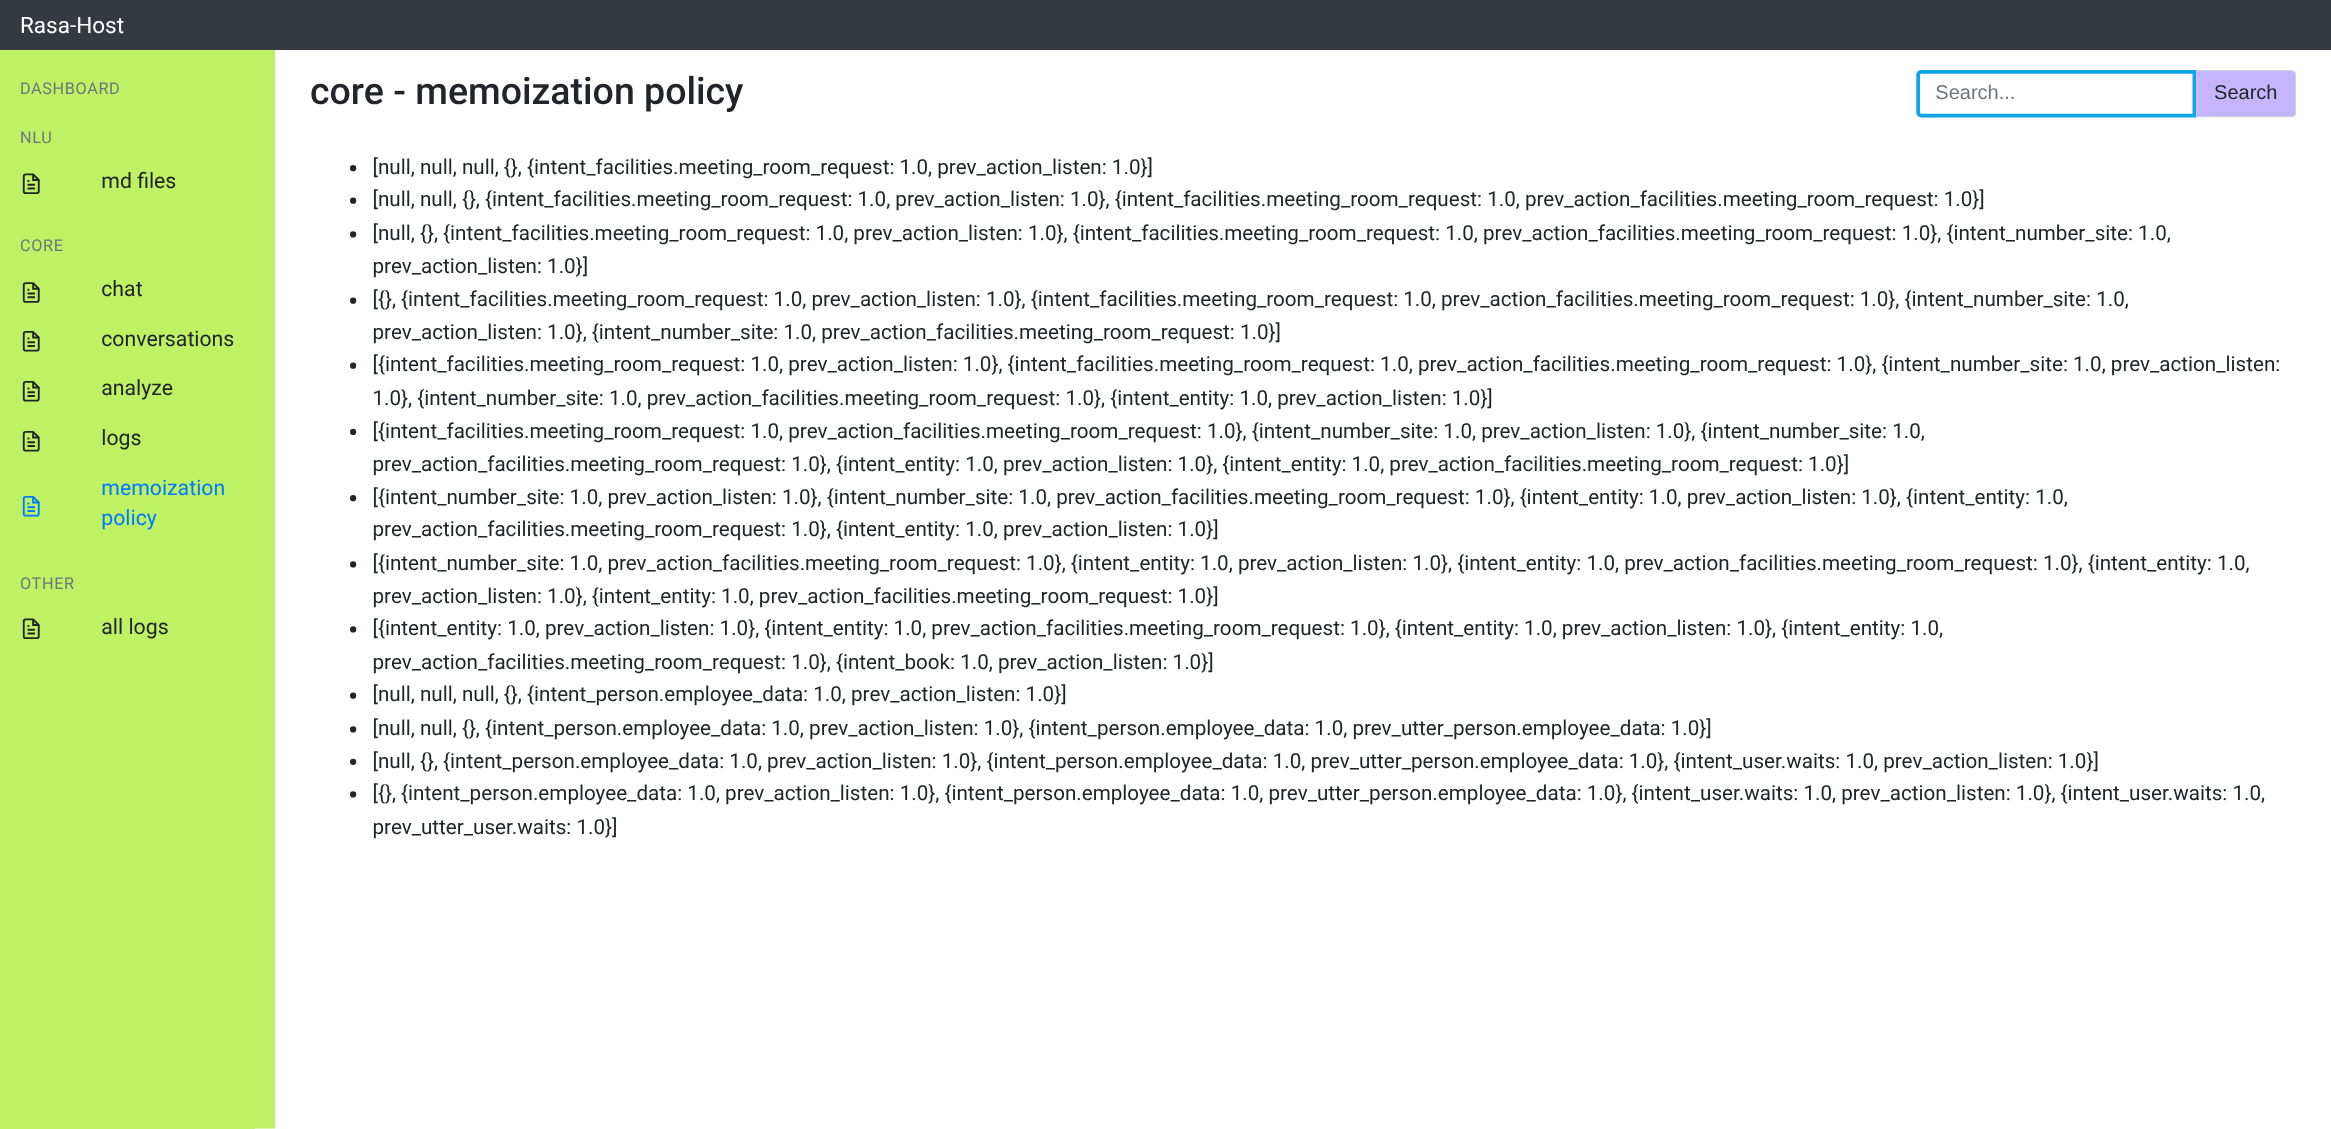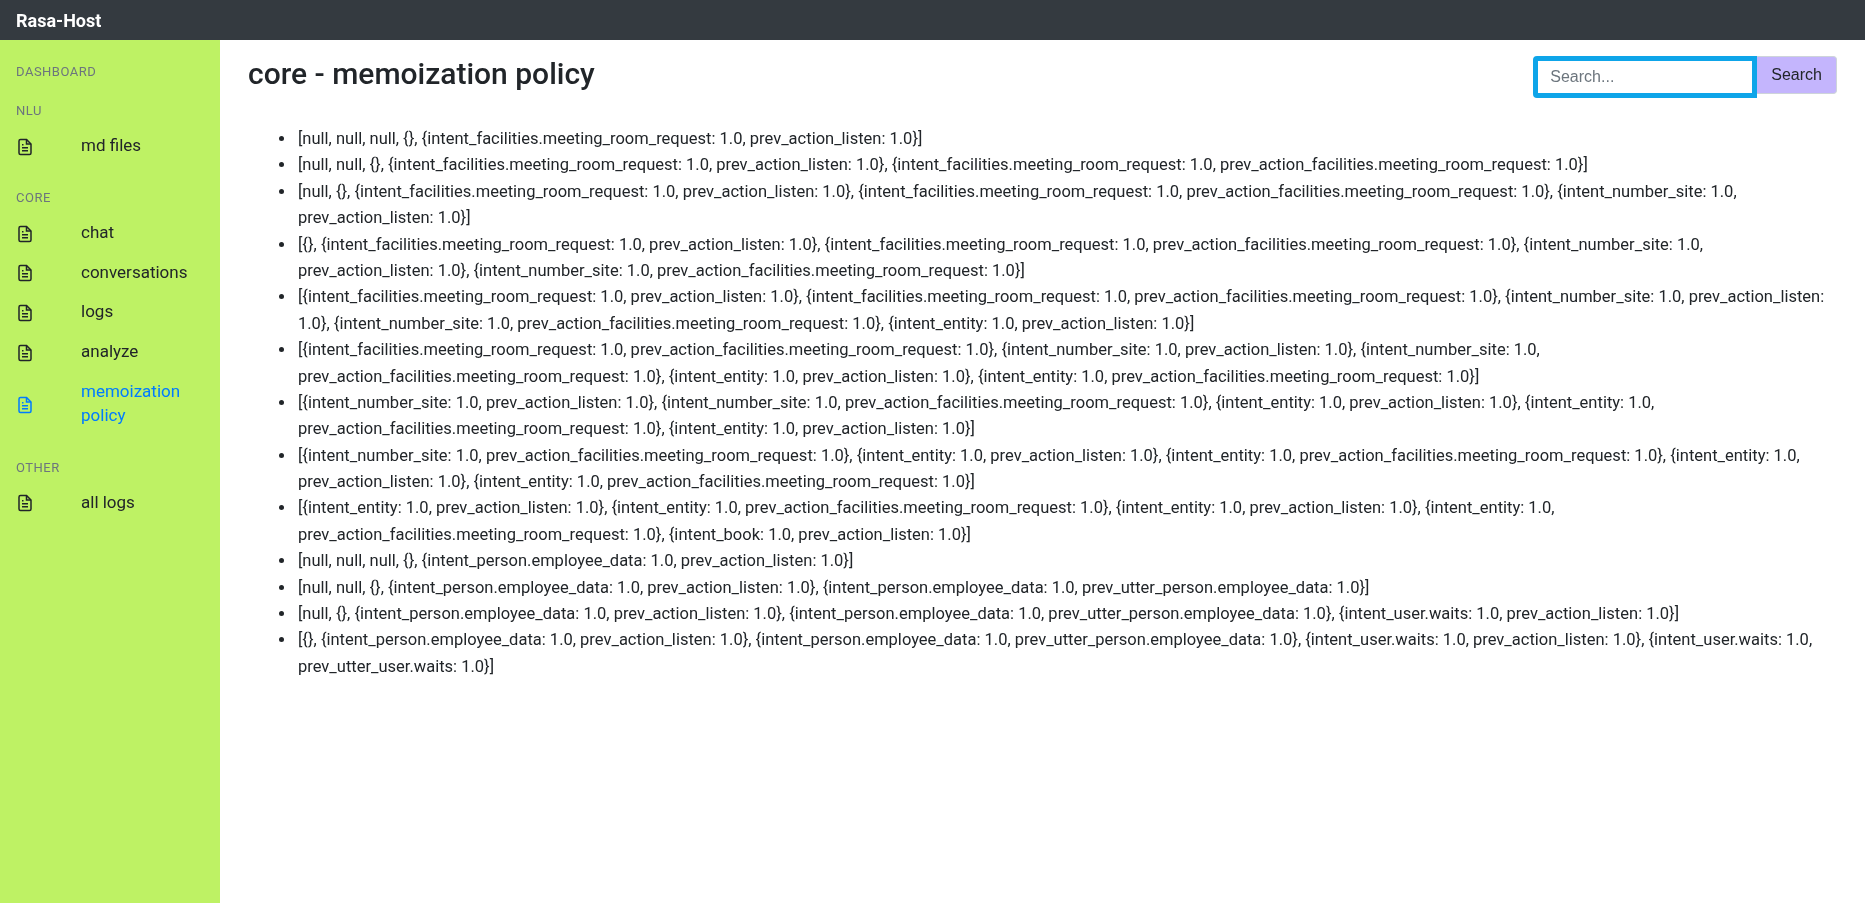--- a/index.html
+++ b/index.html
@@ -16,21 +16,21 @@
 .topbar {
   background: #343a40;
   color: #fff;
   padding: 8px 16px;
   height: 40px;
   display: flex;
   align-items: center;
 }
 .topbar-title {
   font-size: 18px;
-  font-weight: 700;
+  font-weight: 400;
 }
 .layout {
   display: flex;
   height: calc(100vh - 40px);
 }
 .sidebar {
   width: 220px;
   background: #bef264;
   padding: 0 12px;
   overflow-y: auto;
@@ -98,21 +98,21 @@
   color: #212529;
 }
 .search-group {
   display: flex;
 }
 .search-input {
   width: 224px;
   height: 38px;
   padding: 16px 12px;
   font-size: 16px;
-  border: 5px solid #0ea5e9;
+  border: 3px solid #0ea5e9;
   border-radius: 4px 0 0 4px;
   outline: none;
   color: #495057;
 }
 .search-input::placeholder {
   color: #6c757d;
 }
 .search-button {
   height: 38px;
   padding: 6px 14px;
@@ -192,33 +192,33 @@
         <a class="sidebar-item">
           <span class="icon">
             <svg viewBox="0 0 24 24">
               <path d="M14 2H6a2 2 0 0 0-2 2v16a2 2 0 0 0 2 2h12a2 2 0 0 0 2-2V8z"></path>
               <polyline points="14 2 14 8 20 8"></polyline>
               <line x1="16" y1="13" x2="8" y2="13"></line>
               <line x1="16" y1="17" x2="8" y2="17"></line>
               <line x1="10" y1="9" x2="8" y2="9"></line>
             </svg>
           </span>
+          <span class="sidebar-item-label">analyze</span>
+        </a>
+        <a class="sidebar-item">
+          <span class="icon">
+            <svg viewBox="0 0 24 24">
+              <path d="M14 2H6a2 2 0 0 0-2 2v16a2 2 0 0 0 2 2h12a2 2 0 0 0 2-2V8z"></path>
+              <polyline points="14 2 14 8 20 8"></polyline>
+              <line x1="16" y1="13" x2="8" y2="13"></line>
+              <line x1="16" y1="17" x2="8" y2="17"></line>
+              <line x1="10" y1="9" x2="8" y2="9"></line>
+            </svg>
+          </span>
           <span class="sidebar-item-label">logs</span>
-        </a>
-        <a class="sidebar-item">
-          <span class="icon">
-            <svg viewBox="0 0 24 24">
-              <path d="M14 2H6a2 2 0 0 0-2 2v16a2 2 0 0 0 2 2h12a2 2 0 0 0 2-2V8z"></path>
-              <polyline points="14 2 14 8 20 8"></polyline>
-              <line x1="16" y1="13" x2="8" y2="13"></line>
-              <line x1="16" y1="17" x2="8" y2="17"></line>
-              <line x1="10" y1="9" x2="8" y2="9"></line>
-            </svg>
-          </span>
-          <span class="sidebar-item-label">analyze</span>
         </a>
         <a class="sidebar-item active">
           <span class="icon">
             <svg viewBox="0 0 24 24">
               <path d="M14 2H6a2 2 0 0 0-2 2v16a2 2 0 0 0 2 2h12a2 2 0 0 0 2-2V8z"></path>
               <polyline points="14 2 14 8 20 8"></polyline>
               <line x1="16" y1="13" x2="8" y2="13"></line>
               <line x1="16" y1="17" x2="8" y2="17"></line>
               <line x1="10" y1="9" x2="8" y2="9"></line>
             </svg>

